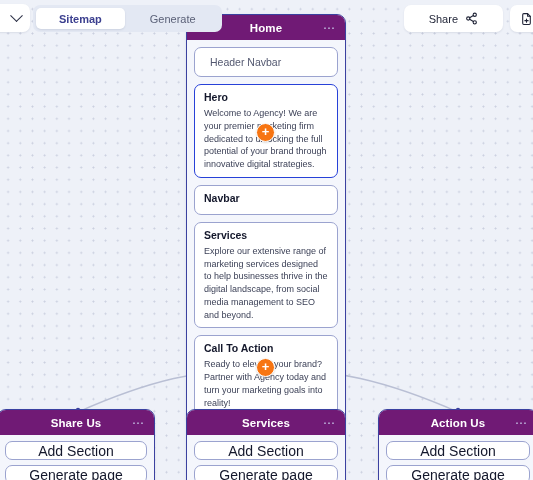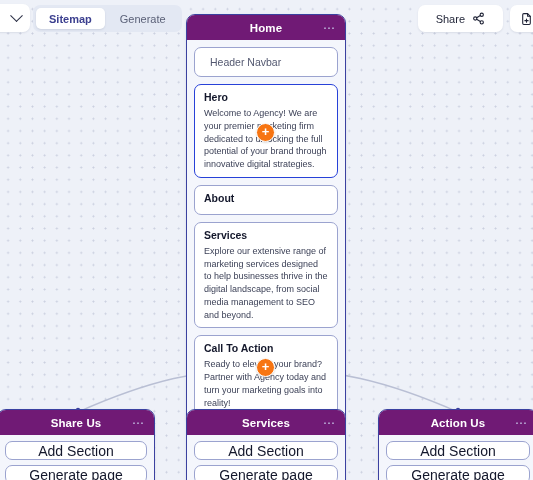--- a/index.html
+++ b/index.html
@@ -58,21 +58,21 @@
     height: 27px;
     background: #e3e8f3;
     border-radius: 7px;
     padding: 3px;
     display: flex;
     gap: 2px;
     z-index: 6;
   }
   .seg-btn {
     height: 21px;
-    padding: 0 13px;
+    padding: 0 23px;
     border-radius: 5px;
     font-size: 11px;
     color: #5b6178;
     display: flex;
     align-items: center;
     justify-content: center;
     cursor: pointer;
     white-space: nowrap;
   }
   .seg-btn.active {
@@ -90,21 +90,21 @@
     z-index: 6;
   }
   .tb-btn {
     height: 27px;
     background: #ffffff;
     border-radius: 7px;
     box-shadow: 0 1px 2px rgba(40,50,90,0.10);
     display: flex;
     align-items: center;
     gap: 7px;
-    padding: 0 18px;
+    padding: 0 25px;
     font-size: 11px;
     color: #1e2235;
     cursor: pointer;
     white-space: nowrap;
   }
   .tb-btn.icon-only { padding: 0 10px; }
 
   
   .page-card {
     position: absolute;
@@ -279,21 +279,21 @@
       <div class="block simple">
         <span>Header Navbar</span>
       </div>
 
       <div class="block selected">
         <div class="block-title">Hero</div>
         <div class="block-text">Welcome to Agency! We are your premier marketing firm dedicated to unlocking the full potential of your brand through innovative digital strategies.</div>
       </div>
 
       <div class="block">
-        <div class="block-title">About</div>
+        <div class="block-title">Navbar</div>
       </div>
 
       <div class="block">
         <div class="block-title">Services</div>
         <div class="block-text">Explore our extensive range of marketing services designed to help businesses thrive in the digital landscape, from social media management to SEO and beyond.</div>
       </div>
 
       <div class="block">
         <div class="block-title">Call To Action</div>
         <div class="block-text">Ready to elevate your brand? Partner with Agency today and turn your marketing goals into reality!</div>

